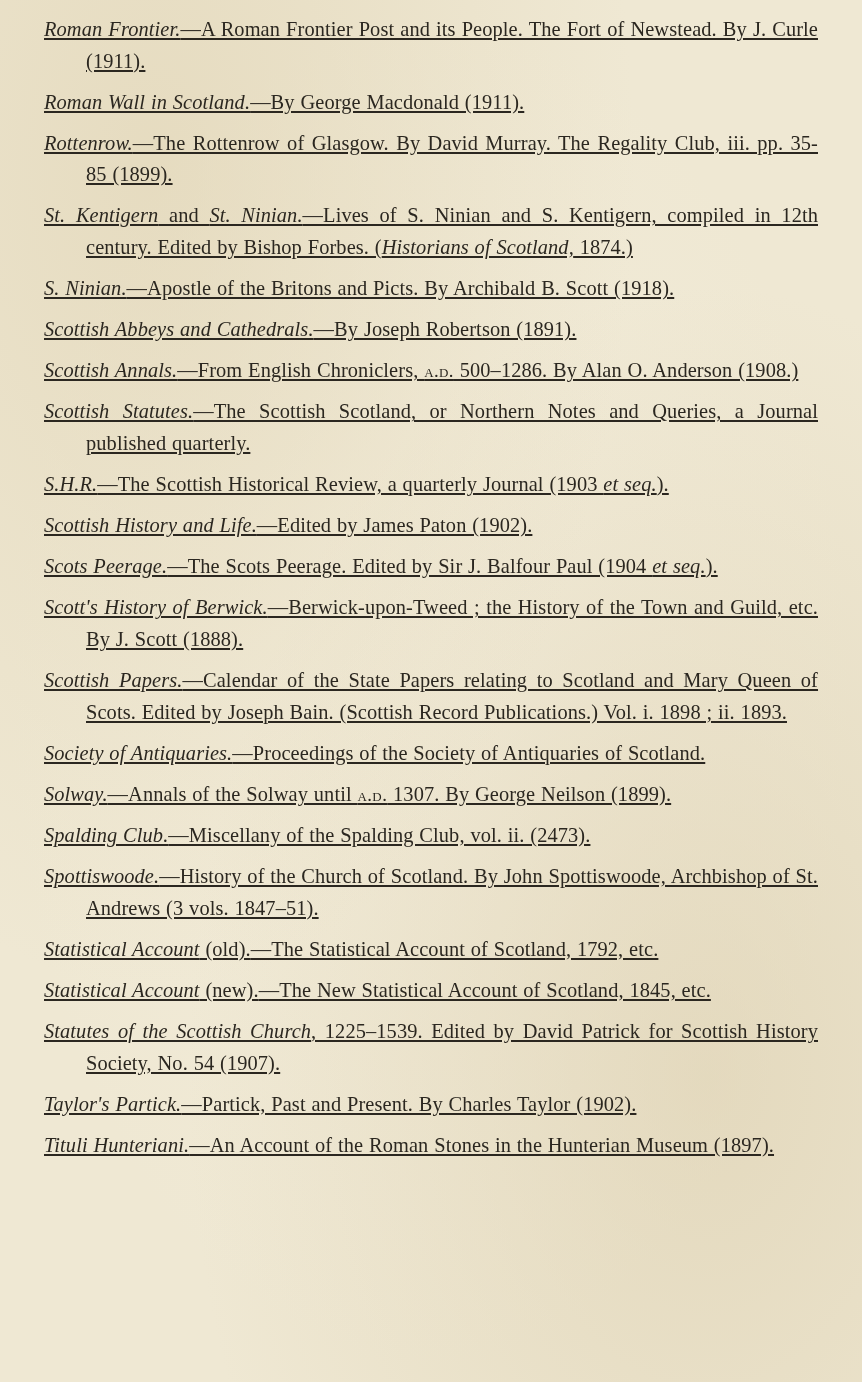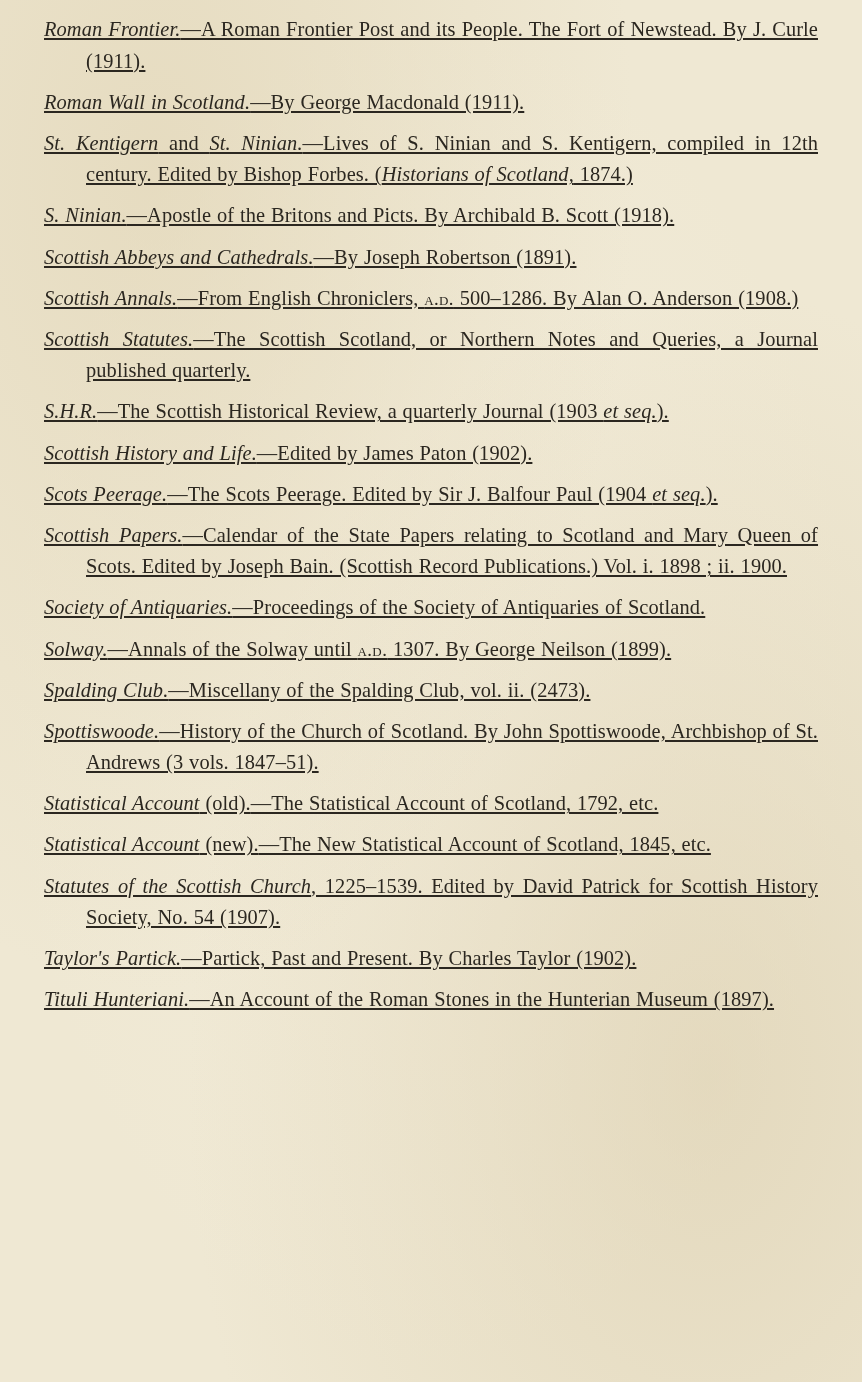--- a/index.html
+++ b/index.html
@@ -57,41 +57,43 @@
 </head>
 <body>
 
 <div class="page">
   <ul class="entries">
 
     <li class="entry"><span class="hw">Roman Frontier.</span><span>—A Roman Frontier Post and its People.  The Fort of Newstead.  By J. Curle (1911).</span></li>
 
     <li class="entry"><span class="hw">Roman Wall in Scotland.</span><span>—By George Macdonald (1911).</span></li>
 
+    <li class="entry"><span class="hw">Rottenrow.</span><span>—The Rottenrow of Glasgow.  By David Murray.  The Regality Club, iii. pp. 35-85 (1899).</span></li>
 
     <li class="entry"><span class="hw">St. Kentigern</span><span> and </span><span class="hw">St. Ninian.</span><span>—Lives of S. Ninian and S. Kentigern, compiled in 12th century.  Edited by Bishop Forbes.  (</span><span class="hw">Historians of Scotland,</span><span> 1874.)</span></li>
 
     <li class="entry"><span class="hw">S. Ninian.</span><span>—Apostle of the Britons and Picts.  By Archibald B. Scott (1918).</span></li>
 
 
 
     <li class="entry"><span class="hw">Scottish Abbeys and Cathedrals.</span><span>—By Joseph Robertson (1891).</span></li>
 
     <li class="entry"><span class="hw">Scottish Annals.</span><span>—From English Chroniclers, </span><span class="sc">a.d.</span><span> 500–1286.  By Alan O. Anderson (1908.)</span></li>
 
     <li class="entry"><span class="hw">Scottish Statutes.</span><span>—The Scottish Scotland, or Northern Notes and Queries, a Journal published quarterly.</span></li>
 
     <li class="entry"><span class="hw">S.H.R.</span><span>—The Scottish Historical Review, a quarterly Journal (1903 </span><span class="hw">et seq.</span><span>).</span></li>
 
     <li class="entry"><span class="hw">Scottish History and Life.</span><span>—Edited by James Paton (1902).</span></li>
 
     <li class="entry"><span class="hw">Scots Peerage.</span><span>—The Scots Peerage.  Edited by Sir J. Balfour Paul (1904 </span><span class="hw">et seq.</span><span>).</span></li>
 
+    <li class="entry"><span class="hw">Scott's History of Berwick.</span><span>—Berwick-upon-Tweed ; the History of the Town and Guild, etc.  By J. Scott (1888).</span></li>
 
-    <li class="entry"><span class="hw">Scottish Papers.</span><span>—Calendar of the State Papers relating to Scotland and Mary Queen of Scots.  Edited by Joseph Bain.  (Scottish Record Publications.)  Vol. i. 1898 ; ii. 1900.</span></li>
+    <li class="entry"><span class="hw">Scottish Papers.</span><span>—Calendar of the State Papers relating to Scotland and Mary Queen of Scots.  Edited by Joseph Bain.  (Scottish Record Publications.)  Vol. i. 1898 ; ii. 1893.</span></li>
 
     <li class="entry"><span class="hw">Society of Antiquaries.</span><span>—Proceedings of the Society of Antiquaries of Scotland.</span></li>
 
     <li class="entry"><span class="hw">Solway.</span><span>—Annals of the Solway until </span><span class="sc">a.d.</span><span> 1307.  By George Neilson (1899).</span></li>
 
     <li class="entry"><span class="hw">Spalding Club.</span><span>—Miscellany of the Spalding Club, vol. ii. (2473).</span></li>
 
     <li class="entry"><span class="hw">Spottiswoode.</span><span>—History of the Church of Scotland.  By John Spottiswoode, Archbishop of St. Andrews (3 vols. 1847–51).</span></li>
 
     <li class="entry"><span class="hw">Statistical Account</span><span> (old).</span><span>—The Statistical Account of Scotland, 1792, etc.</span></li>

